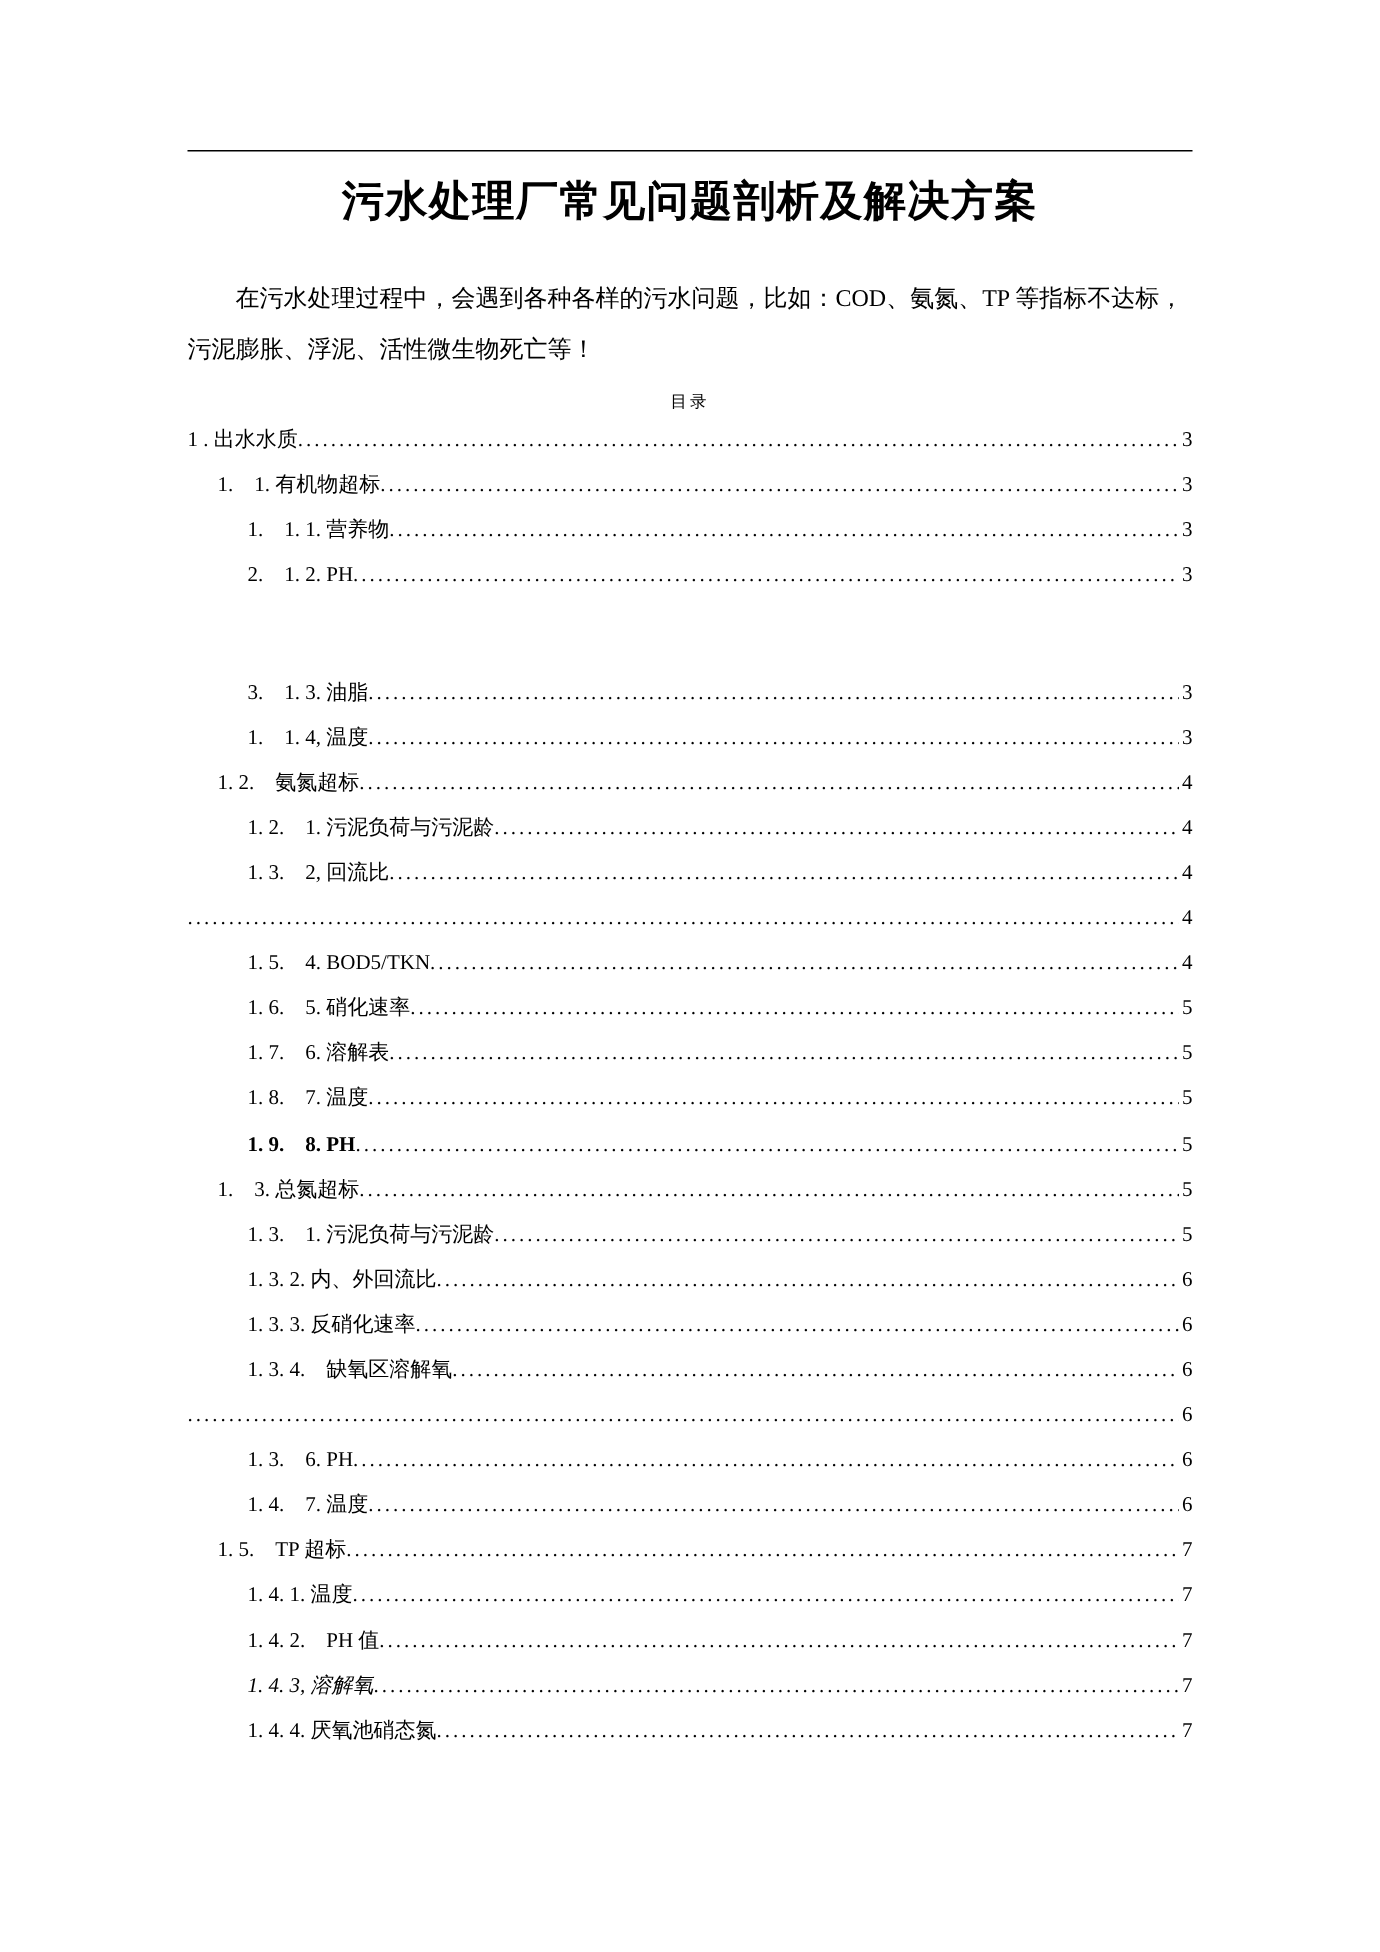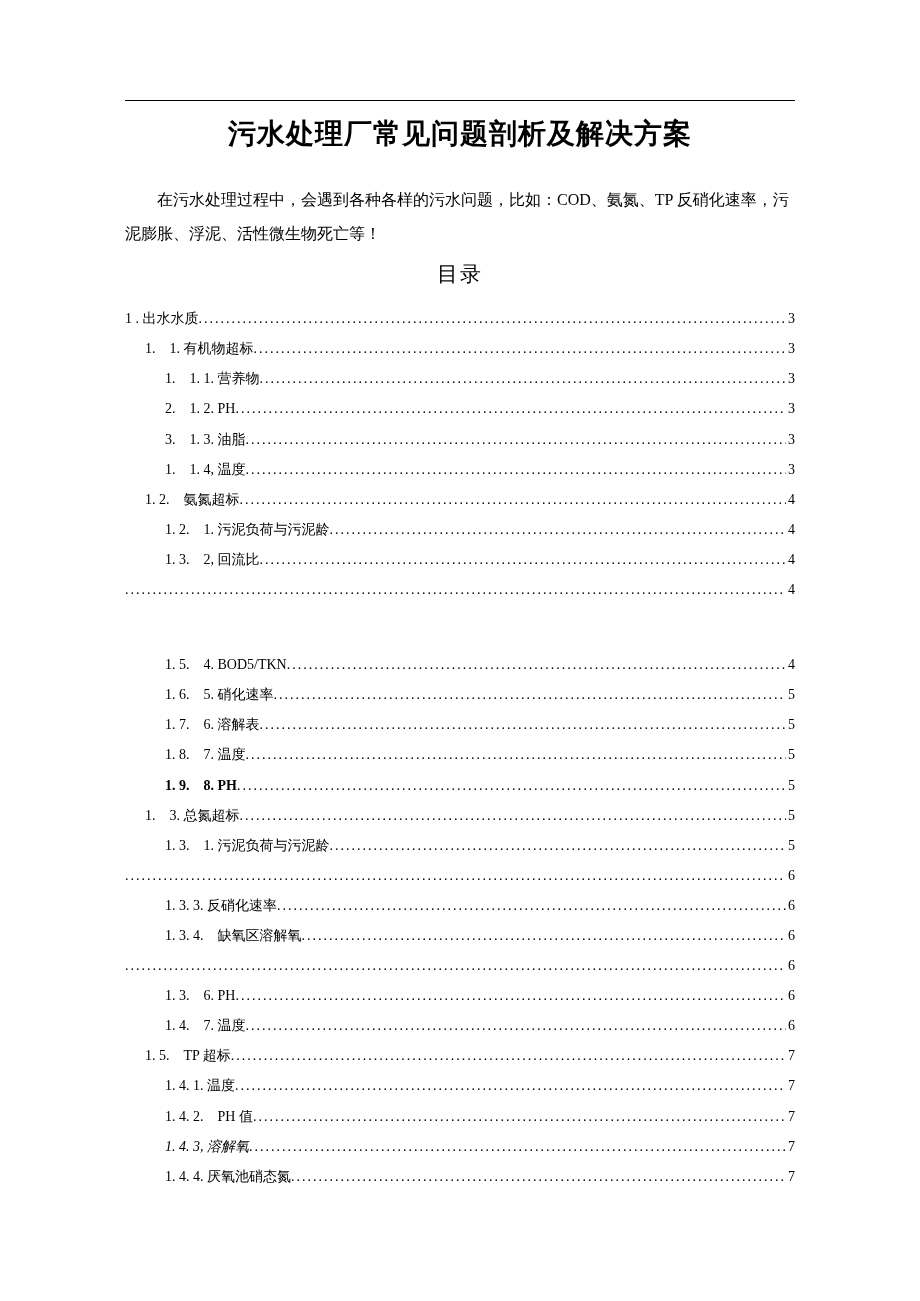--- a/index.html
+++ b/index.html
@@ -27,21 +27,21 @@
       margin-bottom: 30px;
       letter-spacing: 1px;
     }
     .intro {
       font-size: 16px;
       line-height: 2.1;
       text-indent: 2em;
       margin-bottom: 10px;
     }
     .toc-header {
-      font-size: 21px;
+      font-size: 11px;
       text-align: center;
       margin-bottom: 4px;
       letter-spacing: 2px;
     }
     .toc {
       font-size: 14px;
       line-height: 2.15;
     }
     .toc-row {
       display: flex;
@@ -65,47 +65,47 @@
       padding-left: 2px;
     }
   </style>
 </head>
 <body>
 
 <div class="rule"></div>
 
 <div class="title">污水处理厂常见问题剖析及解决方案</div>
 
-<div class="intro">在污水处理过程中，会遇到各种各样的污水问题，比如：COD、氨氮、TP 反硝化速率，污泥膨胀、浮泥、活性微生物死亡等！</div>
+<div class="intro">在污水处理过程中，会遇到各种各样的污水问题，比如：COD、氨氮、TP 等指标不达标，污泥膨胀、浮泥、活性微生物死亡等！</div>
 
 <div class="toc-header">目录</div>
 
 <div class="toc" id="toc-container">
     <div class="toc-row">
-      <span class="lead" style="padding-left: 0px; margin-top: 12px;">1 . 出水水质 </span>
+      <span class="lead" style="padding-left: 0px;">1 . 出水水质 </span>
       <span class="dots"></span>
       <span class="pg">3</span>
     </div>
     <div class="toc-row">
       <span class="lead" style="padding-left: 20px;">1.　1. 有机物超标 </span>
       <span class="dots"></span>
       <span class="pg">3</span>
     </div>
     <div class="toc-row">
       <span class="lead" style="padding-left: 40px;">1.　1. 1. 营养物 </span>
       <span class="dots"></span>
       <span class="pg">3</span>
     </div>
     <div class="toc-row">
       <span class="lead" style="padding-left: 40px;">2.　1. 2. PH </span>
       <span class="dots"></span>
       <span class="pg">3</span>
     </div>
     <div class="toc-row">
-      <span class="lead" style="padding-left: 40px;">3.　1. 3. 油脂 </span>
+      <span class="lead" style="padding-left: 40px; margin-top: 48px;">3.　1. 3. 油脂 </span>
       <span class="dots"></span>
       <span class="pg">3</span>
     </div>
     <div class="toc-row">
       <span class="lead" style="padding-left: 40px;">1.　1. 4, 温度 </span>
       <span class="dots"></span>
       <span class="pg">3</span>
     </div>
     <div class="toc-row">
       <span class="lead" style="padding-left: 20px;">1. 2.　氨氮超标 </span>
@@ -120,21 +120,21 @@
     <div class="toc-row">
       <span class="lead" style="padding-left: 40px;">1. 3.　2, 回流比 </span>
       <span class="dots"></span>
       <span class="pg">4</span>
     </div>
     <div class="toc-row">
       <span class="dots"></span>
       <span class="pg">4</span>
     </div>
     <div class="toc-row">
-      <span class="lead" style="padding-left: 40px; margin-top: 45px;">1. 5.　4. BOD5/TKN </span>
+      <span class="lead" style="padding-left: 40px;">1. 5.　4. BOD5/TKN </span>
       <span class="dots"></span>
       <span class="pg">4</span>
     </div>
     <div class="toc-row">
       <span class="lead" style="padding-left: 40px;">1. 6.　5. 硝化速率 </span>
       <span class="dots"></span>
       <span class="pg">5</span>
     </div>
     <div class="toc-row">
       <span class="lead" style="padding-left: 40px;">1. 7.　6. 溶解表 </span>
@@ -155,20 +155,21 @@
       <span class="lead" style="padding-left: 20px; text-align: right;">1.　3. 总氮超标 </span>
       <span class="dots"></span>
       <span class="pg">5</span>
     </div>
     <div class="toc-row">
       <span class="lead" style="padding-left: 40px;">1. 3.　1. 污泥负荷与污泥龄 </span>
       <span class="dots"></span>
       <span class="pg">5</span>
     </div>
     <div class="toc-row">
+      <span class="lead" style="padding-left: 40px;">1. 3. 2. 内、外回流比 </span>
       <span class="dots"></span>
       <span class="pg">6</span>
     </div>
     <div class="toc-row">
       <span class="lead" style="padding-left: 40px;">1. 3. 3. 反硝化速率 </span>
       <span class="dots"></span>
       <span class="pg">6</span>
     </div>
     <div class="toc-row">
       <span class="lead" style="padding-left: 40px;">1. 3. 4.　缺氧区溶解氧 </span>

